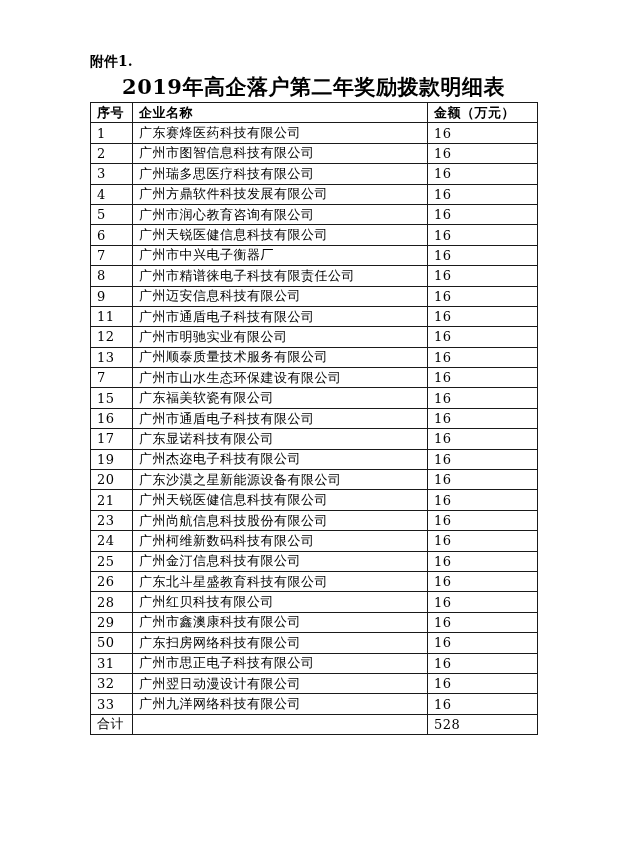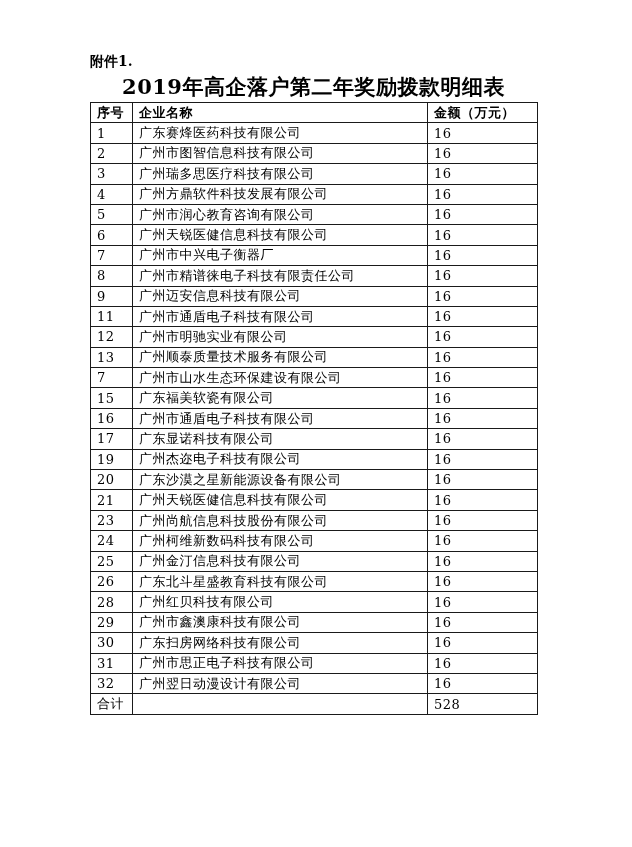--- a/index.html
+++ b/index.html
@@ -208,32 +208,37 @@
           <td data-name="row-number-cell">28</td>
           <td data-name="company-name-cell">广州红贝科技有限公司</td>
           <td data-name="amount-cell">16</td>
         </tr>
         <tr data-name="table-row">
           <td data-name="row-number-cell">29</td>
           <td data-name="company-name-cell">广州市鑫澳康科技有限公司</td>
           <td data-name="amount-cell">16</td>
         </tr>
         <tr data-name="table-row">
-          <td data-name="row-number-cell">30</td>
+          <td data-name="row-number-cell">50</td>
           <td data-name="company-name-cell">广东扫房网络科技有限公司</td>
           <td data-name="amount-cell">16</td>
         </tr>
         <tr data-name="table-row">
           <td data-name="row-number-cell">31</td>
           <td data-name="company-name-cell">广州市思正电子科技有限公司</td>
           <td data-name="amount-cell">16</td>
         </tr>
         <tr data-name="table-row">
           <td data-name="row-number-cell">32</td>
           <td data-name="company-name-cell">广州翌日动漫设计有限公司</td>
+          <td data-name="amount-cell">16</td>
+        </tr>
+        <tr data-name="table-row">
+          <td data-name="row-number-cell">33</td>
+          <td data-name="company-name-cell">广州九洋网络科技有限公司</td>
           <td data-name="amount-cell">16</td>
         </tr>
       </tbody>
     <tfoot data-name="table-footer">
       <tr data-name="total-row">
         <td data-name="total-label-cell">合计</td>
         <td data-name="total-empty-cell"></td>
         <td data-name="amount-cell">528</td>
       </tr>
     </tfoot>

